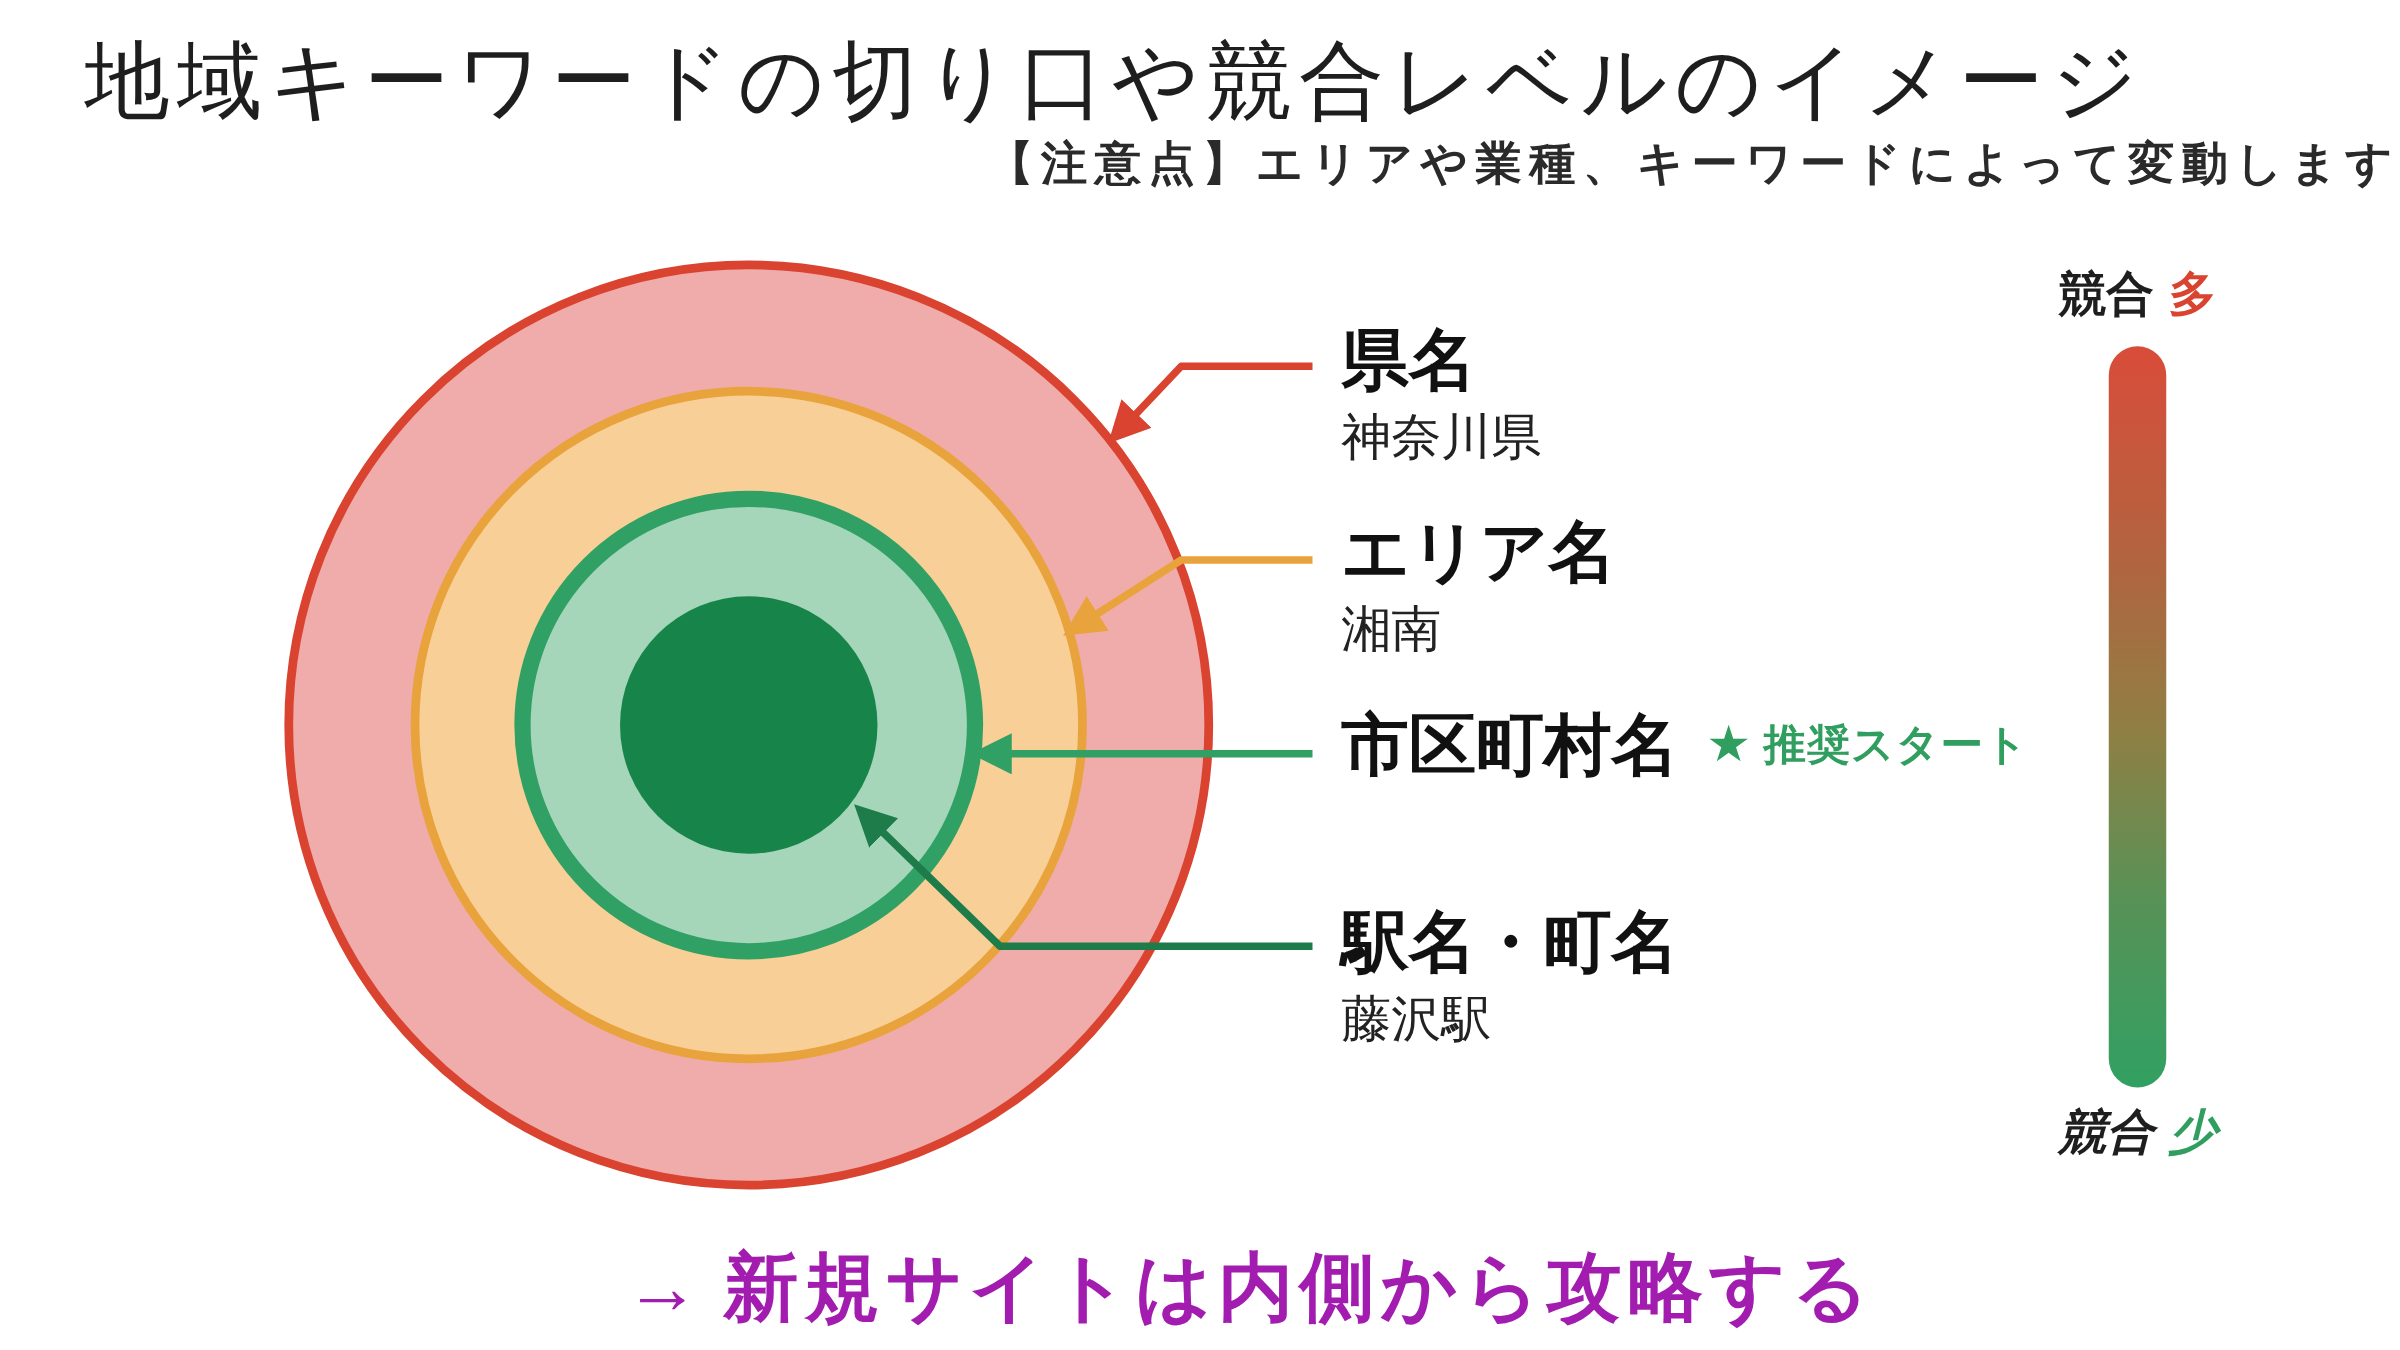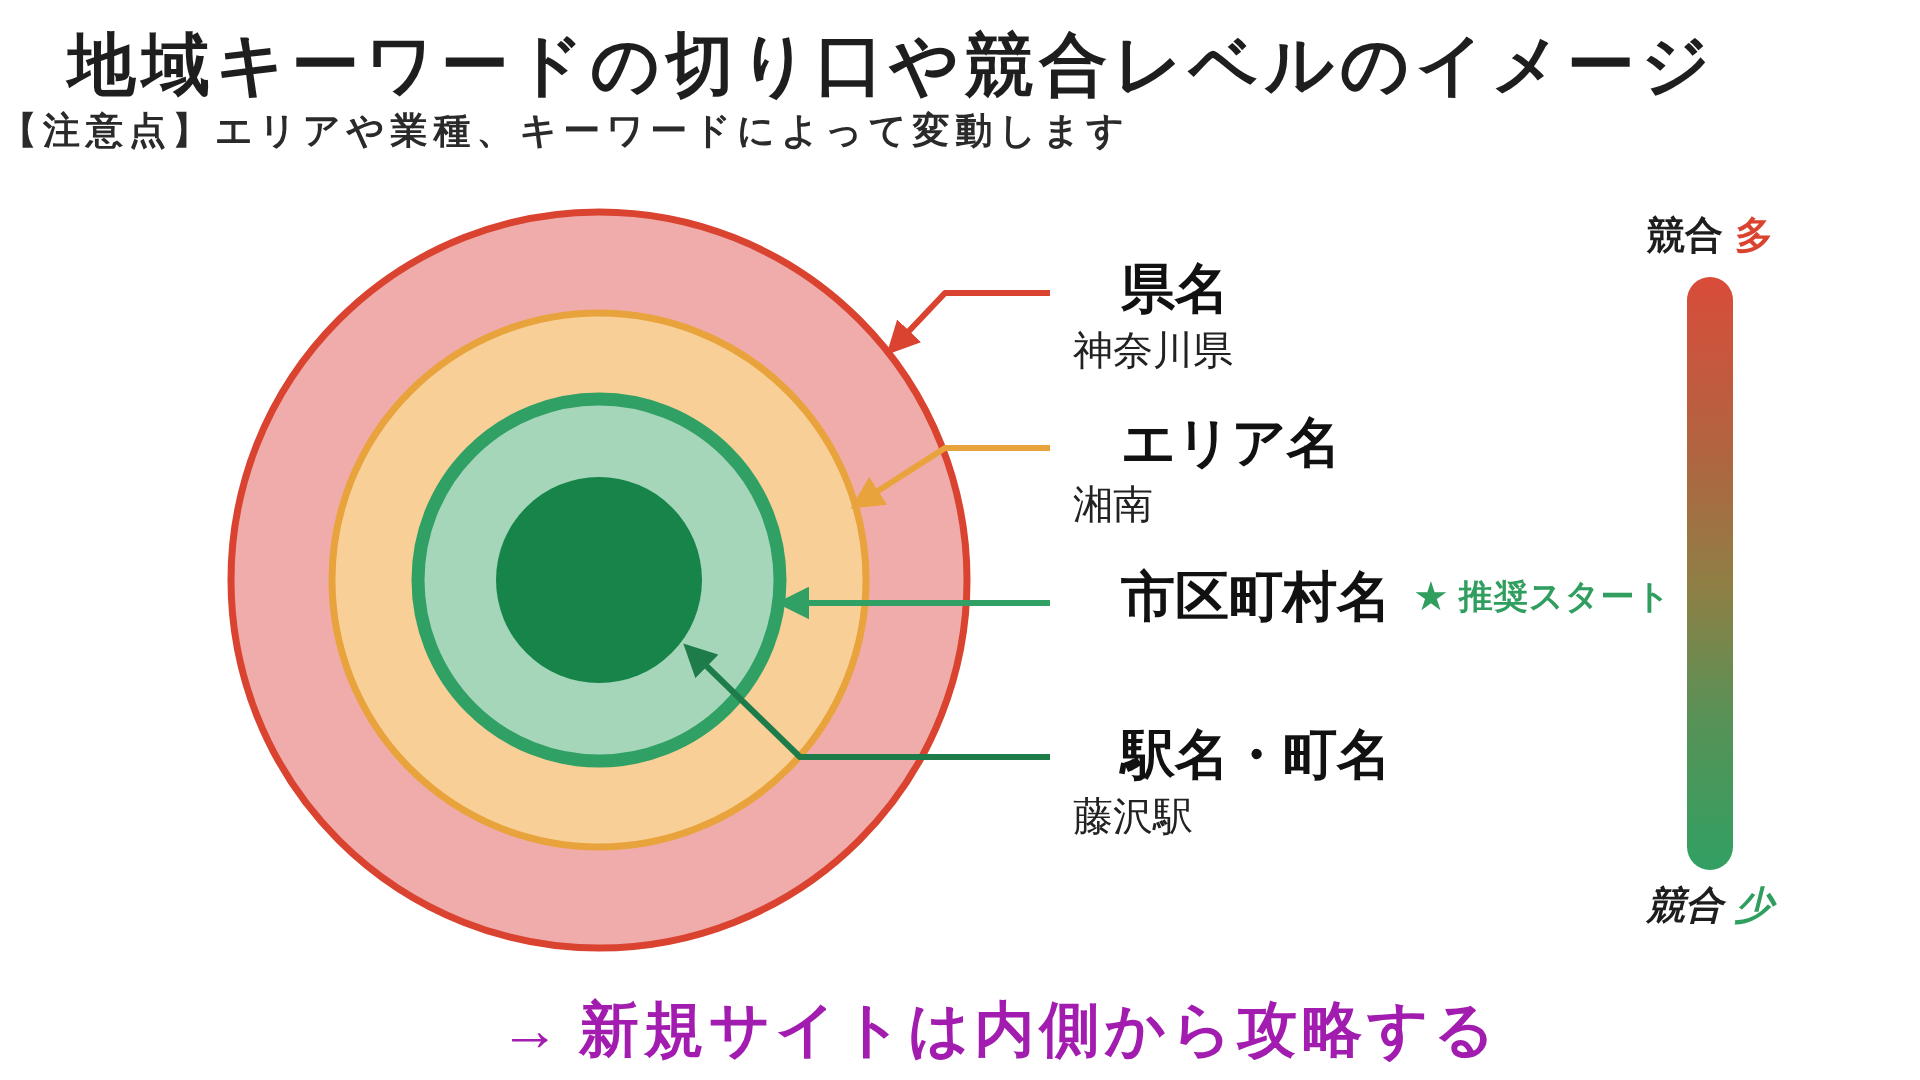--- a/index.html
+++ b/index.html
@@ -2,31 +2,31 @@
 <html><head>
 <meta charset="utf-8">
 <style>
   html,body{margin:0;padding:0;background:#ffffff;}
   .stage{
     position:relative;width:1920px;height:1080px;overflow:hidden;background:#ffffff;
     font-family:"Liberation Sans","DejaVu Sans",sans-serif;color:#1f1f1f;
   }
   .title{
     position:absolute;left:0;top:20px;width:1784px;text-align:center;
-    font-size:68px;font-weight:700;letter-spacing:6px;color:#1e1e1e;white-space:nowrap;
+    font-size:68px;font-weight:400;letter-spacing:6px;color:#1e1e1e;white-space:nowrap;
   }
   .subtitle{
-    position:absolute;left:0;top:106px;width:1920px;text-align:left;
+    position:absolute;left:0;top:106px;width:1920px;text-align:right;
     font-size:37px;font-weight:700;letter-spacing:6px;color:#2a2a2a;white-space:nowrap;
   }
   .diagram-svg{position:absolute;left:0;top:0;}
   .label-row{position:absolute;left:1073px;white-space:nowrap;}
   .label-heading{
     display:flex;align-items:center;
-    font-size:54px;font-weight:900;line-height:60px;color:#111111;margin-left:48px;
+    font-size:54px;font-weight:900;line-height:60px;color:#111111;
   }
   .label-sub{
     font-size:40px;font-weight:400;line-height:48px;color:#222222;margin-top:8px;
   }
   .badge{display:inline-flex;align-items:center;margin-left:22px;}
   .badge .star{font-size:40px;line-height:40px;font-weight:400;}
   .badge .badge-text{font-size:34px;font-weight:900;margin-left:10px;letter-spacing:1px;}
   .legend-label{
     position:absolute;left:1590px;width:240px;text-align:center;white-space:nowrap;
     font-size:38px;font-weight:900;color:#1e1e1e;

